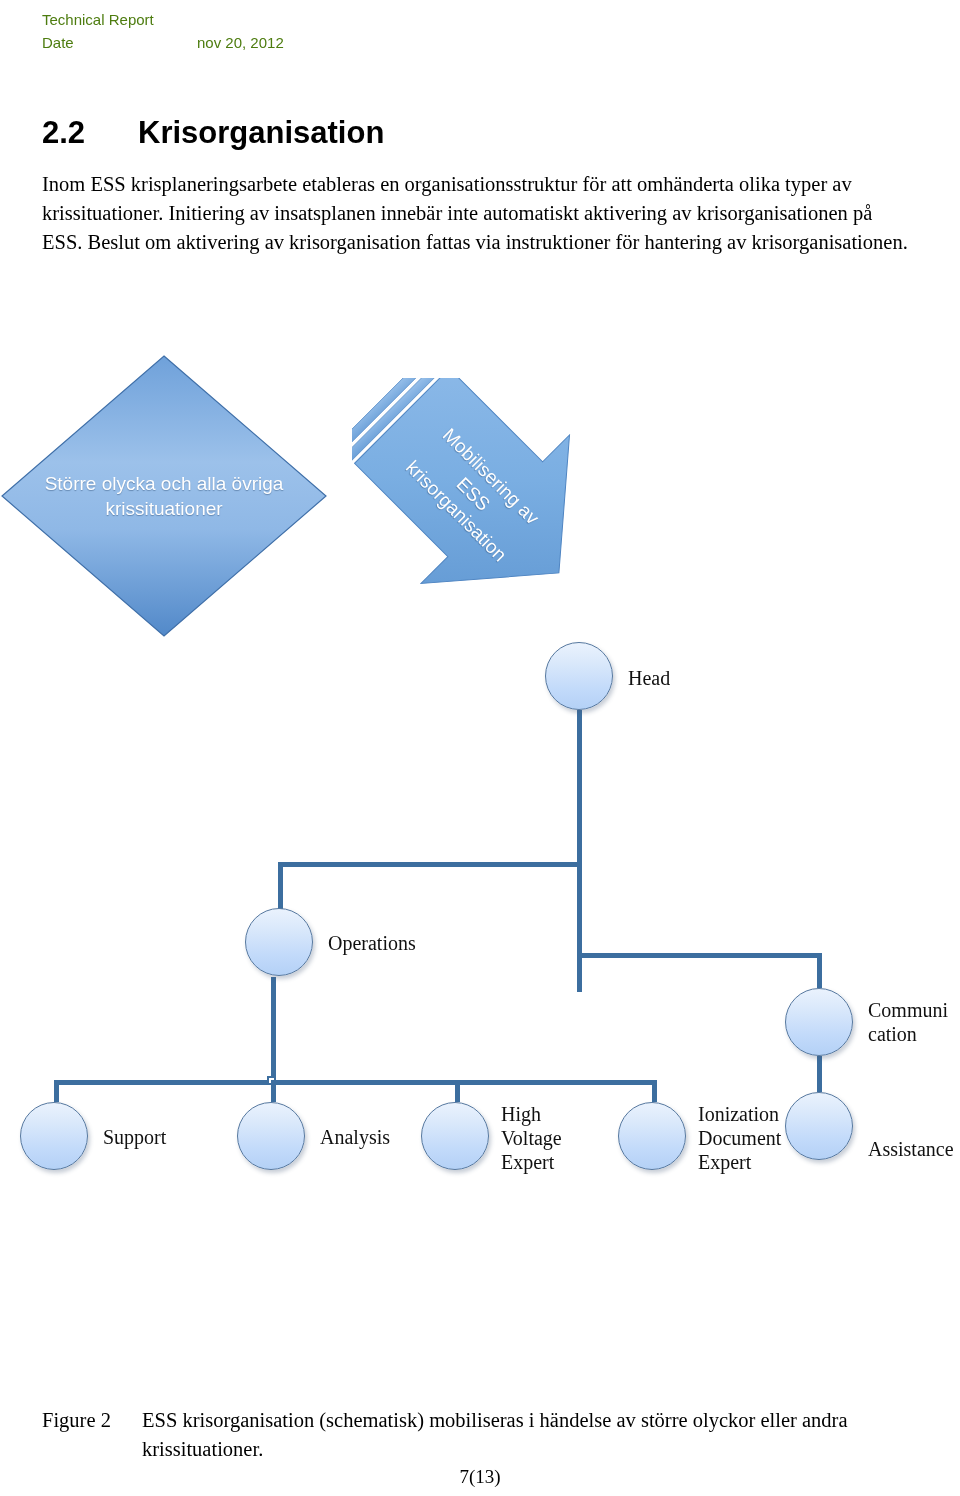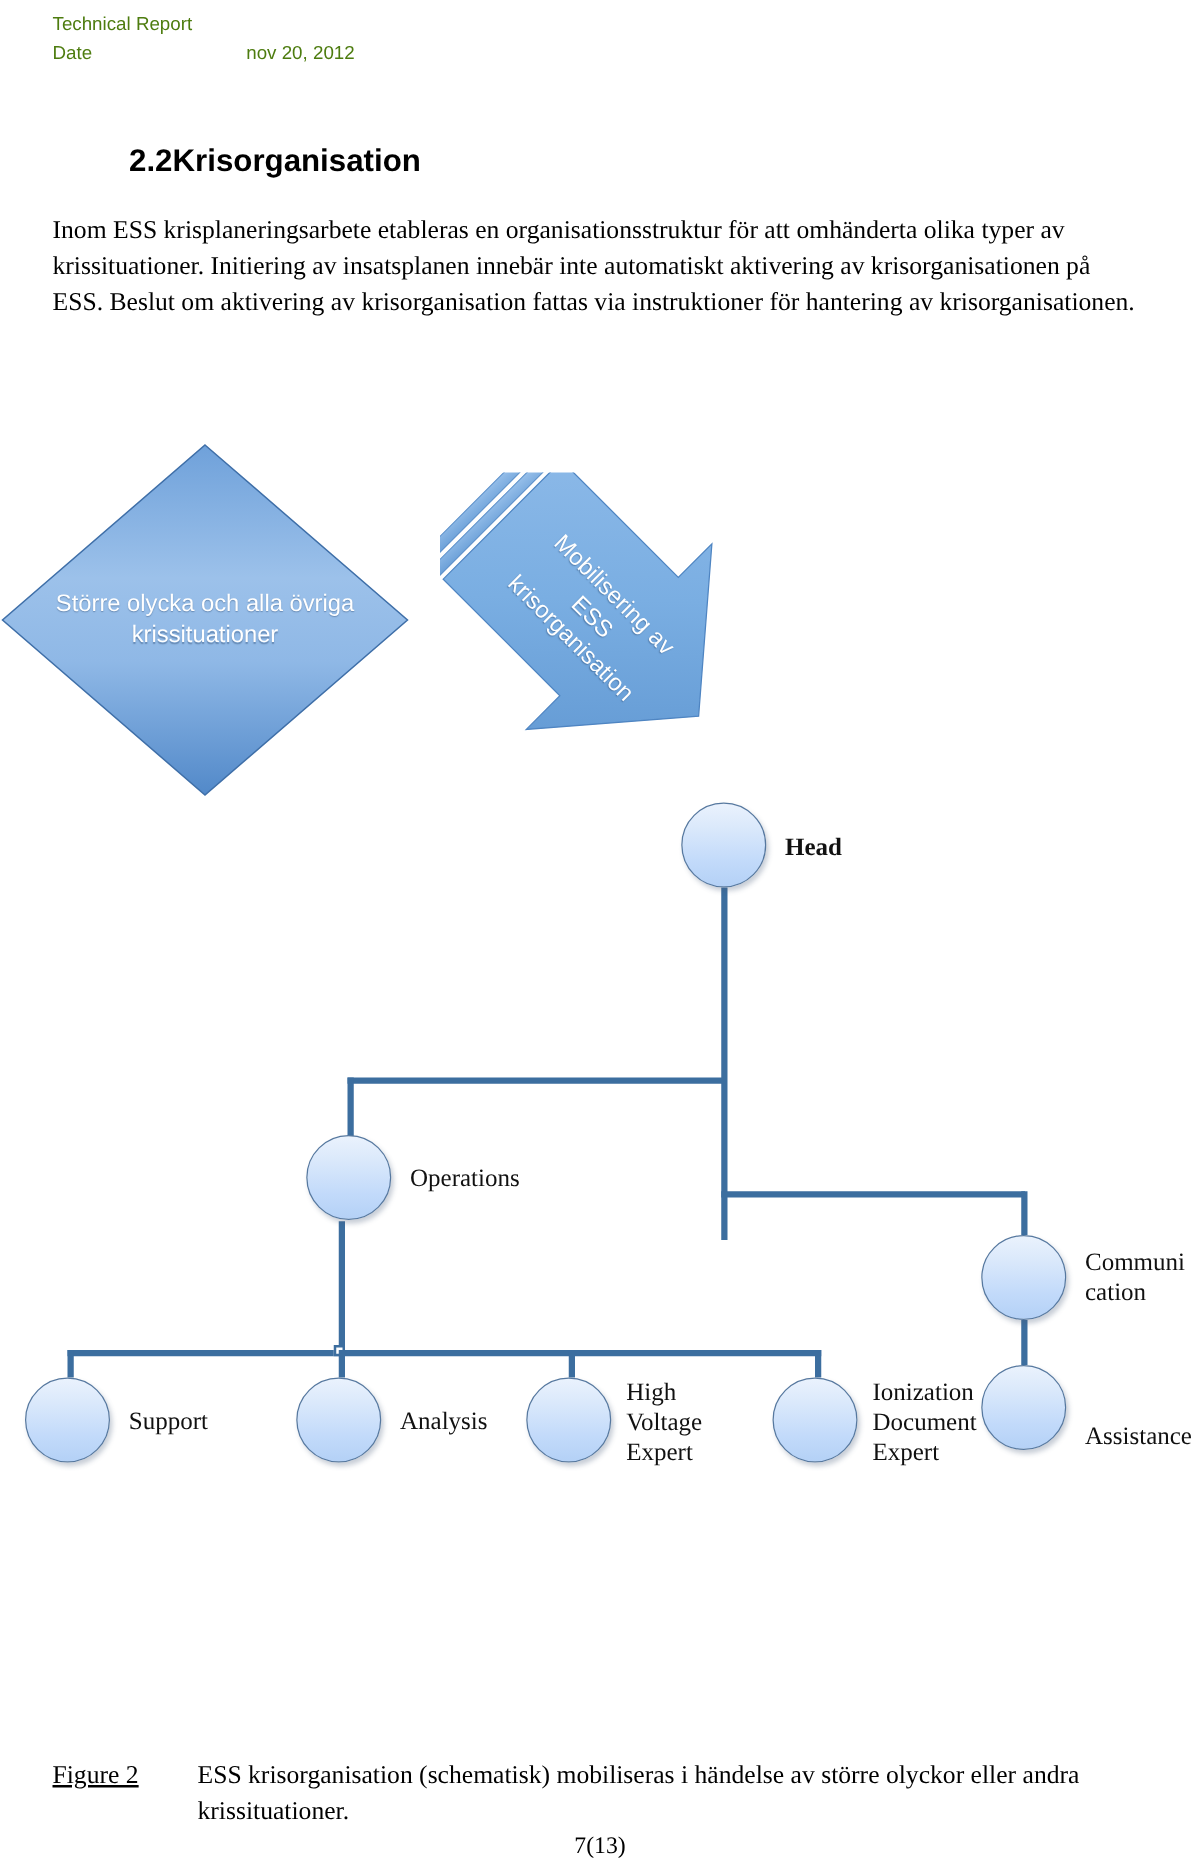--- a/index.html
+++ b/index.html
@@ -11,22 +11,22 @@
 
   
   .doc-header{position:absolute;left:42px;top:8px;width:700px;
     font-family:"Liberation Sans",sans-serif;font-size:15px;color:#4d7c0f;line-height:1.55;}
   .doc-header .row{display:flex;}
   .doc-header .lbl{width:155px;flex:none;}
   .doc-header .val{}
 
   
   .sec-head{position:absolute;left:42px;top:115px;
-    font-family:"Liberation Sans",sans-serif;font-weight:bold;font-size:25px;color:#000;
-    display:flex;text-align:right;}
+    font-family:"Liberation Sans",sans-serif;font-weight:bold;font-size:31px;color:#000;
+    display:flex;}
   .sec-head .num{width:96px;flex:none;}
 
   
   .body-par{position:absolute;left:42px;top:170px;width:872px;
     font-family:"Liberation Serif",serif;font-size:20.5px;line-height:1.42;color:#000;
     text-align:left;}
 
   
   .figure{position:absolute;left:0;top:330px;width:960px;height:1040px;}
 
@@ -59,22 +59,22 @@
   .node{position:absolute;width:68px;height:68px;border-radius:50%;
     border:1.3px solid #56789f;
     background:linear-gradient(180deg,#eaf2fd 0%,#dbe9fb 28%,#c2dafa 70%,#b4d1f6 100%);
     box-shadow:2px 3px 4px rgba(70,90,120,.30);box-sizing:border-box;}
   .node-lbl{position:absolute;font-family:"Liberation Serif",serif;font-size:20px;
     line-height:1.2;color:#111;white-space:pre-line;}
 
   
   .caption{position:absolute;left:42px;top:1406px;width:880px;display:flex;
     font-family:"Liberation Serif",serif;font-size:20.5px;line-height:1.4;color:#000;}
-  .caption .cnum{width:100px;flex:none;text-decoration:underline;}
-  .caption .ctxt{width:760px;margin-left:16px;}
+  .caption .cnum{width:100px;flex:none;}
+  .caption .ctxt{width:760px;}
   .pagenum{position:absolute;left:0;top:1466px;width:960px;text-align:center;
     font-family:"Liberation Serif",serif;font-size:19px;color:#000;}
 </style>
 </head>
 <body>
 
 <div class="page">
 
   <div class="doc-header">
     <div class="row">
@@ -150,21 +150,21 @@
       <div class="conn v" style="left:271px;top:317px;height:105px;"></div>
       <div class="conn h" style="left:54px;top:420px;width:603px;"></div>
       <div class="junction" style="left:267px;top:416px;"></div>
 
       <div class="conn v" style="left:54px;top:420px;height:22px;"></div>
       <div class="conn v" style="left:271px;top:420px;height:22px;"></div>
       <div class="conn v" style="left:455px;top:420px;height:22px;"></div>
       <div class="conn v" style="left:652px;top:420px;height:22px;"></div>
 
       <div class="node" style="left:545px;top:-18px;"></div>
-      <div class="node-lbl" style="left:628px;top:6px;font-weight:bold;">Head</div>
+      <div class="node-lbl" style="left:628px;top:6px;">Head</div>
 
       <div class="node" style="left:245px;top:248px;"></div>
       <div class="node-lbl" style="left:328px;top:271px;">Operations</div>
 
       <div class="node" style="left:785px;top:328px;"></div>
       <div class="node-lbl" style="left:868px;top:338px;">Communi
 cation</div>
 
       <div class="node" style="left:785px;top:432px;"></div>
       <div class="node-lbl" style="left:868px;top:455px;margin-top:22px;">Assistance</div>

